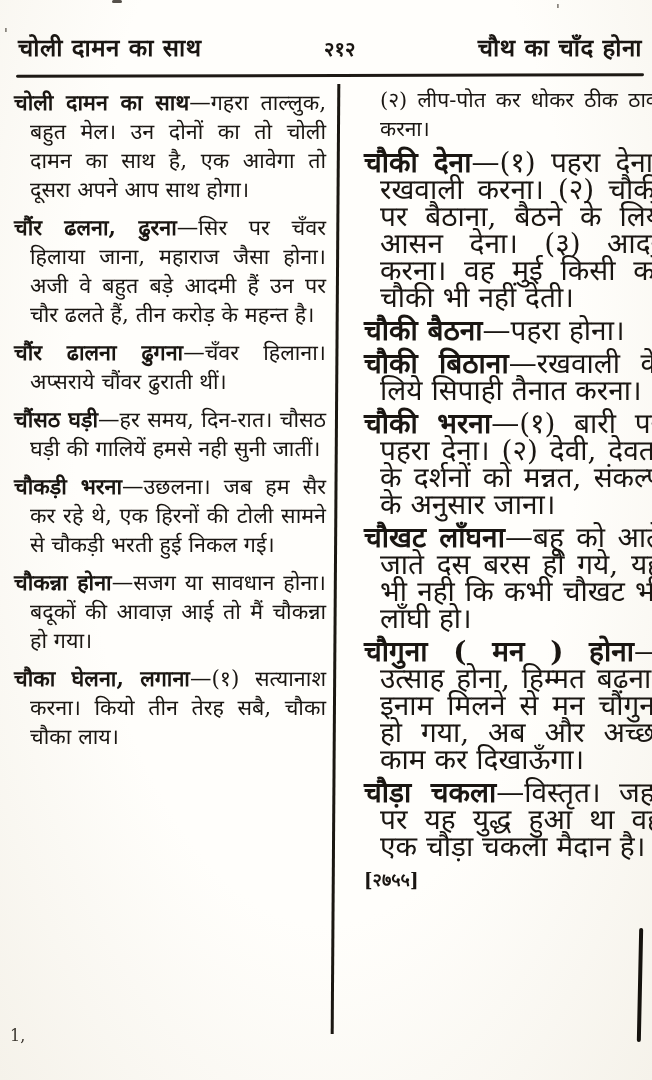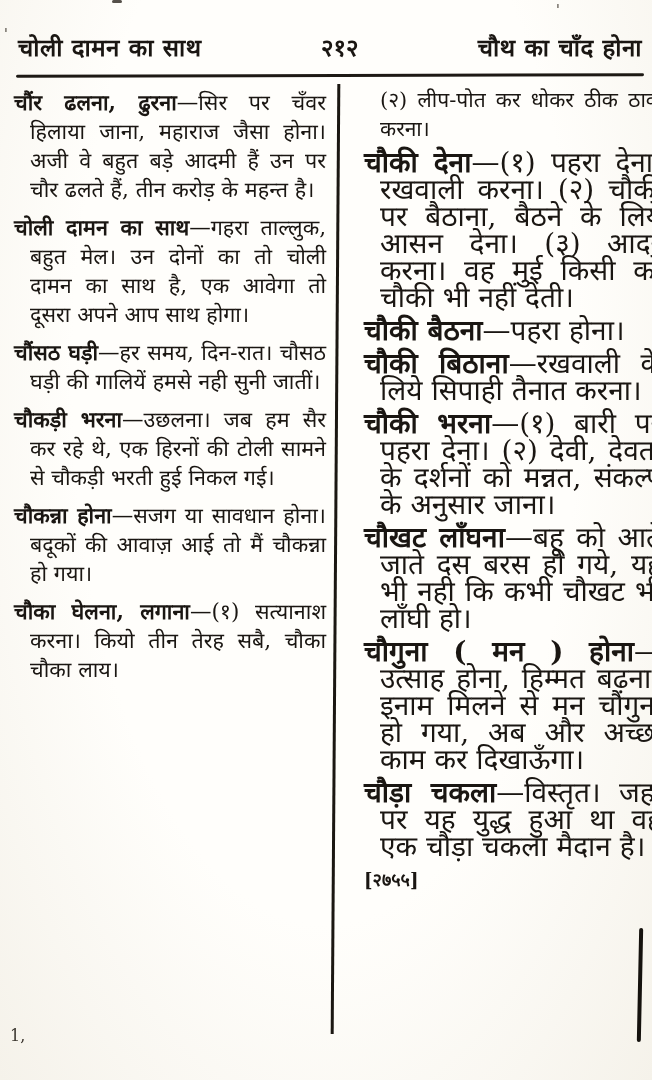--- a/index.html
+++ b/index.html
@@ -13,21 +13,21 @@
   }
   .page { position:absolute; inset:0; }
 
   
   .runhead {
     position:absolute; left:18px; right:10px; top:30px;
     display:flex; justify-content:space-between; align-items:baseline;
     font-weight:bold;
   }
   .runhead .ht { font-size:24px; letter-spacing:0.5px; }
-  .runhead .pn { font-size:24px; }
+  .runhead .pn { font-size:20px; }
 
   .head-rule {
     position:absolute; left:16px; width:628px; top:74px; height:3px;
     background:#1d1914; transform:rotate(-0.15deg);
     border-radius:2px;
   }
 
   
   .col { position:absolute; top:88px; }
   .col-left  { left:14px;  width:312px; }
@@ -77,22 +77,23 @@
   <div class="runhead">
     <span class="ht">चोली दामन का साथ</span>
     <span class="pn">२१२</span>
     <span class="ht">चौथ का चाँद होना</span>
   </div>
 
   <div class="head-rule"></div>
 
   <div class="col col-left">
     <div id="left-entries">
+        <p class="entry"><span class="hw">चोली दामन का साथ</span><span>—गहरा ताल्लुक, बहुत मेल। उन दोनों का तो चोली दामन का साथ है, एक आवेगा तो दूसरा अपने आप साथ होगा।</span></p>
         <p class="entry"><span class="hw">चौंर ढलना, ढुरना</span><span>—सिर पर चँवर हिलाया जाना, महाराज जैसा होना। अजी वे बहुत बड़े आदमी हैं उन पर चौर ढलते हैं, तीन करोड़ के महन्त है।</span></p>
-        <p class="entry"><span class="hw">चोली दामन का साथ</span><span>—गहरा ताल्लुक, बहुत मेल। उन दोनों का तो चोली दामन का साथ है, एक आवेगा तो दूसरा अपने आप साथ होगा।</span></p>
+        <p class="entry"><span class="hw">चौंर ढालना ढुगना</span><span>—चँवर हिलाना। अप्सराये चौंवर ढुराती थीं।</span></p>
         <p class="entry"><span class="hw">चौंसठ घड़ी</span><span>—हर समय, दिन-रात। चौसठ घड़ी की गालियें हमसे नही सुनी जातीं।</span></p>
         <p class="entry"><span class="hw">चौकड़ी भरना</span><span>—उछलना। जब हम सैर कर रहे थे, एक हिरनों की टोली सामने से चौकड़ी भरती हुई निकल गई।</span></p>
         <p class="entry"><span class="hw">चौकन्ना होना</span><span>—सजग या सावधान होना। बदूकों की आवाज़ आई तो मैं चौकन्ना हो गया।</span></p>
         <p class="entry"><span class="hw">चौका घेलना, लगाना</span><span>—(१) सत्यानाश करना। कियो तीन तेरह सबै, चौका चौका लाय।</span></p>
       </div>
   </div>
 
   <div class="divider"></div>
 
   <div class="col col-right">

